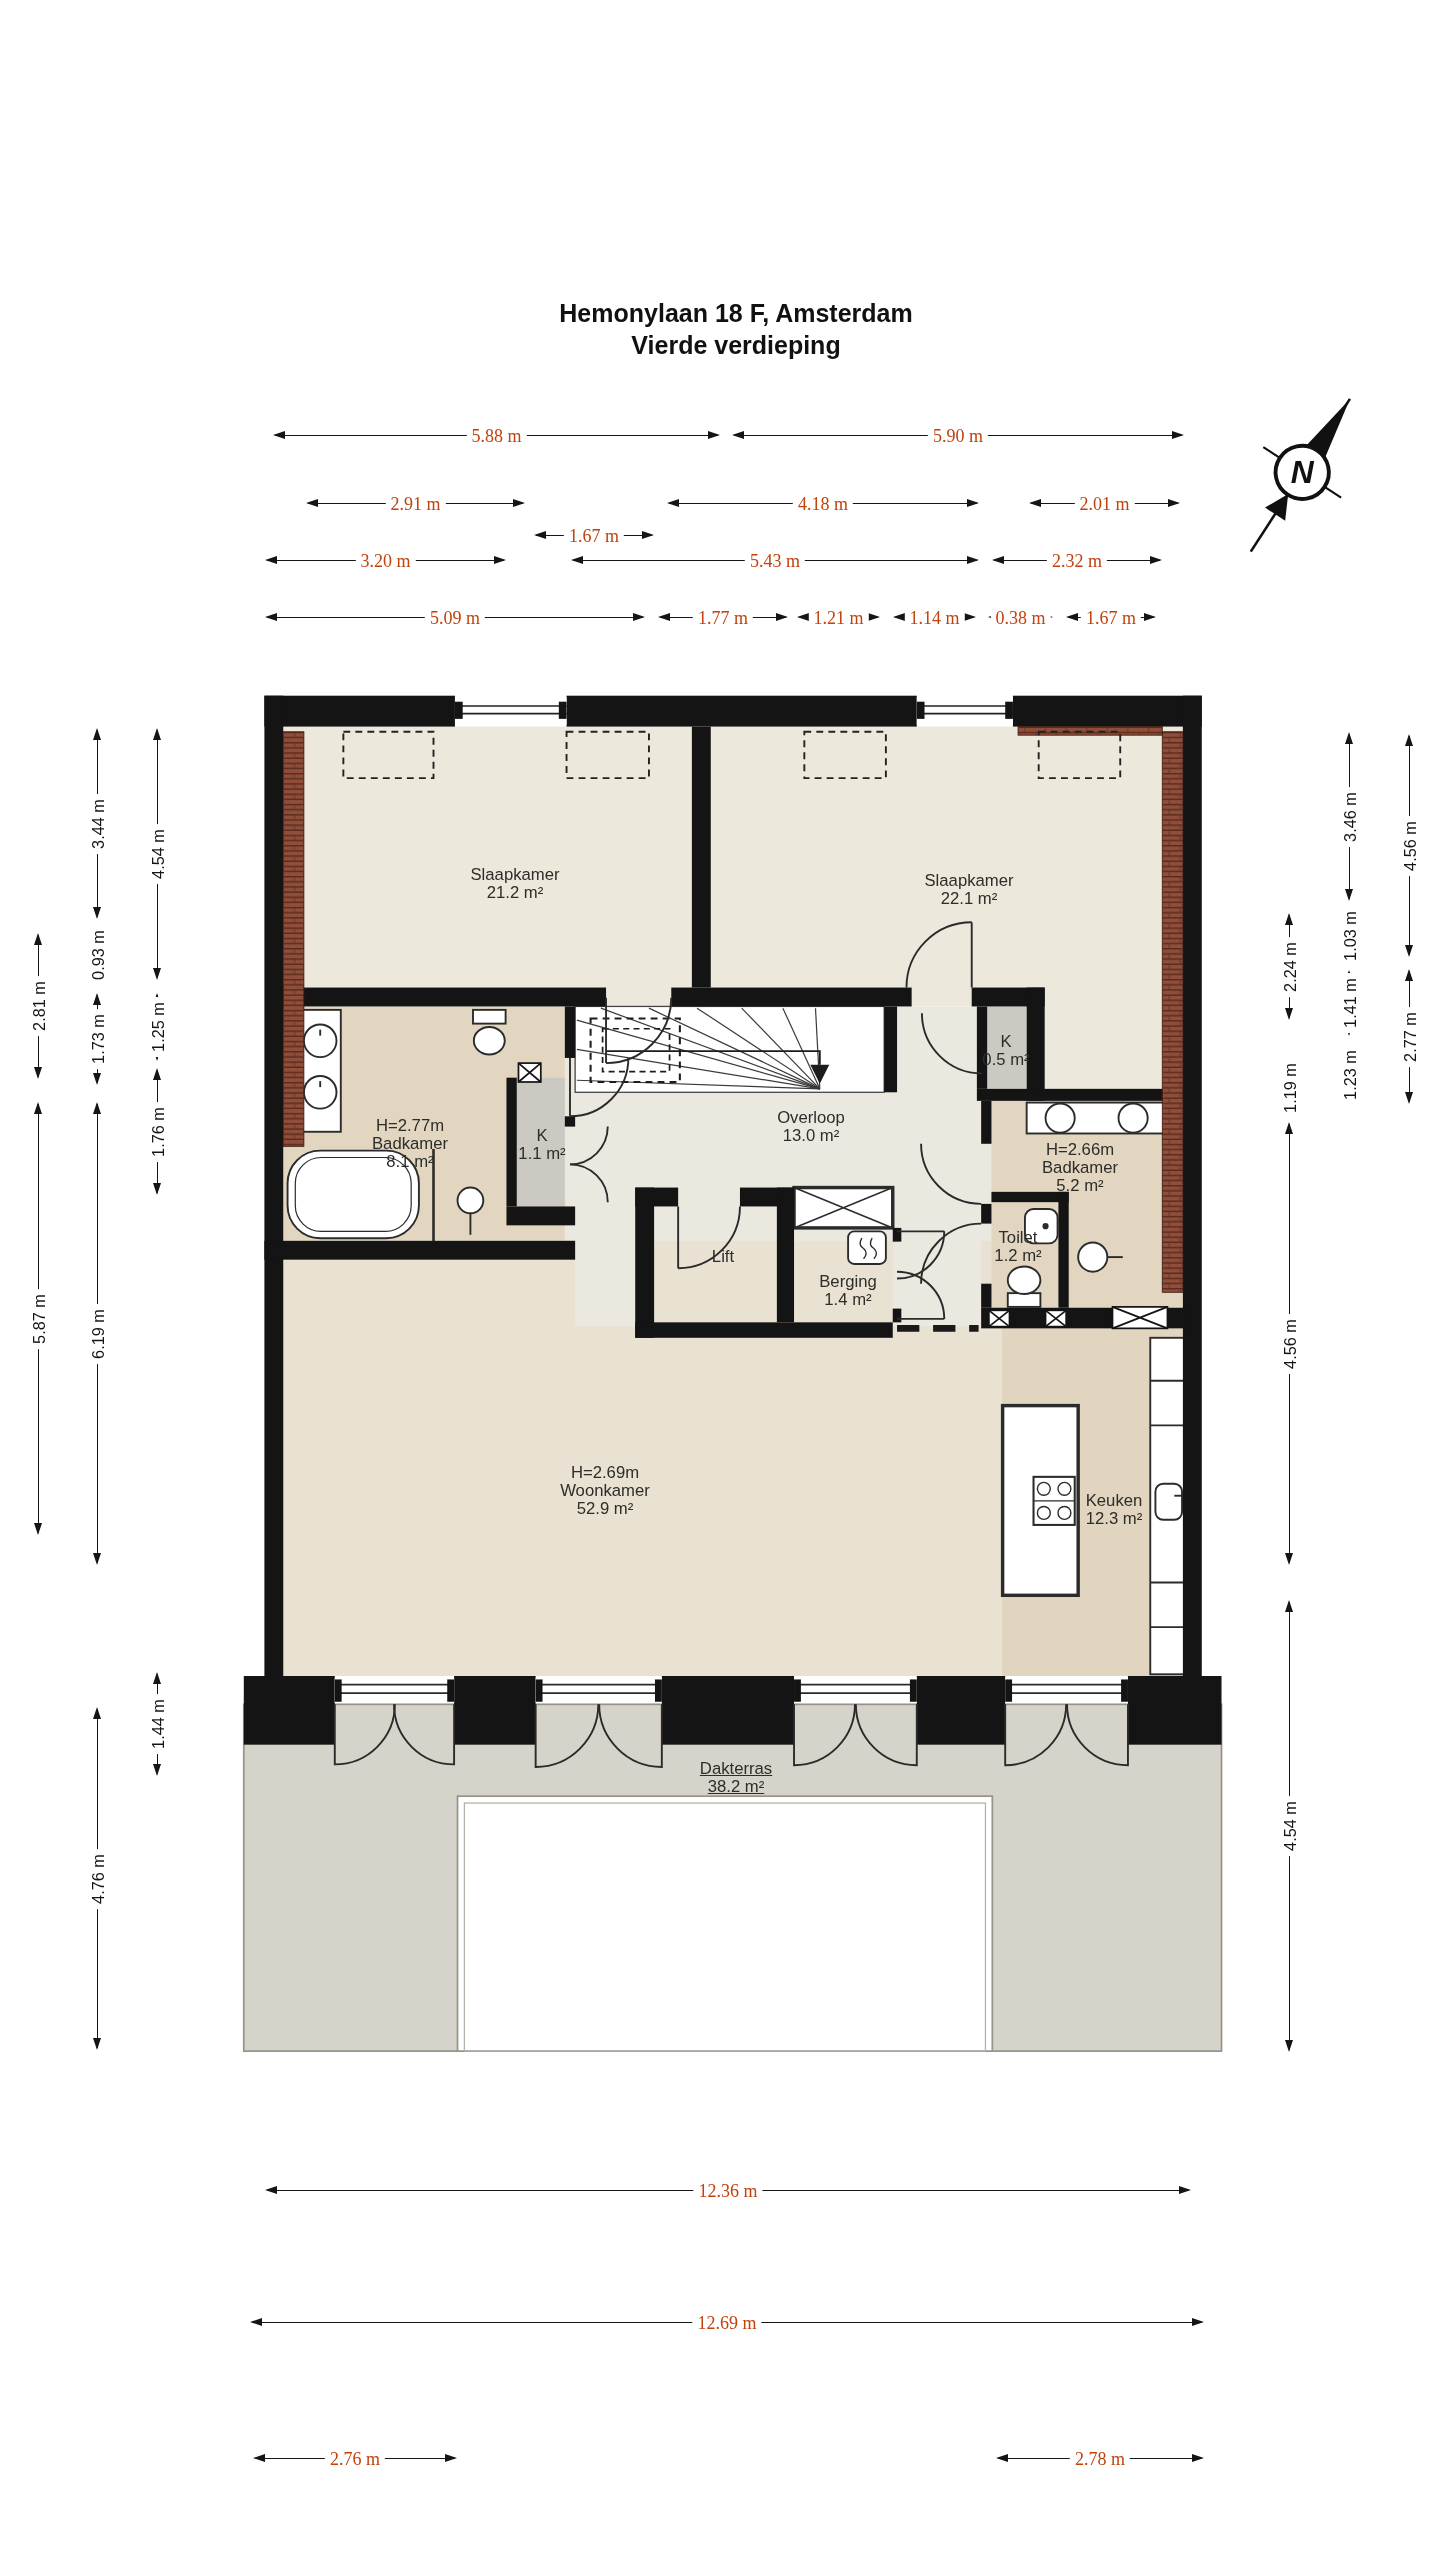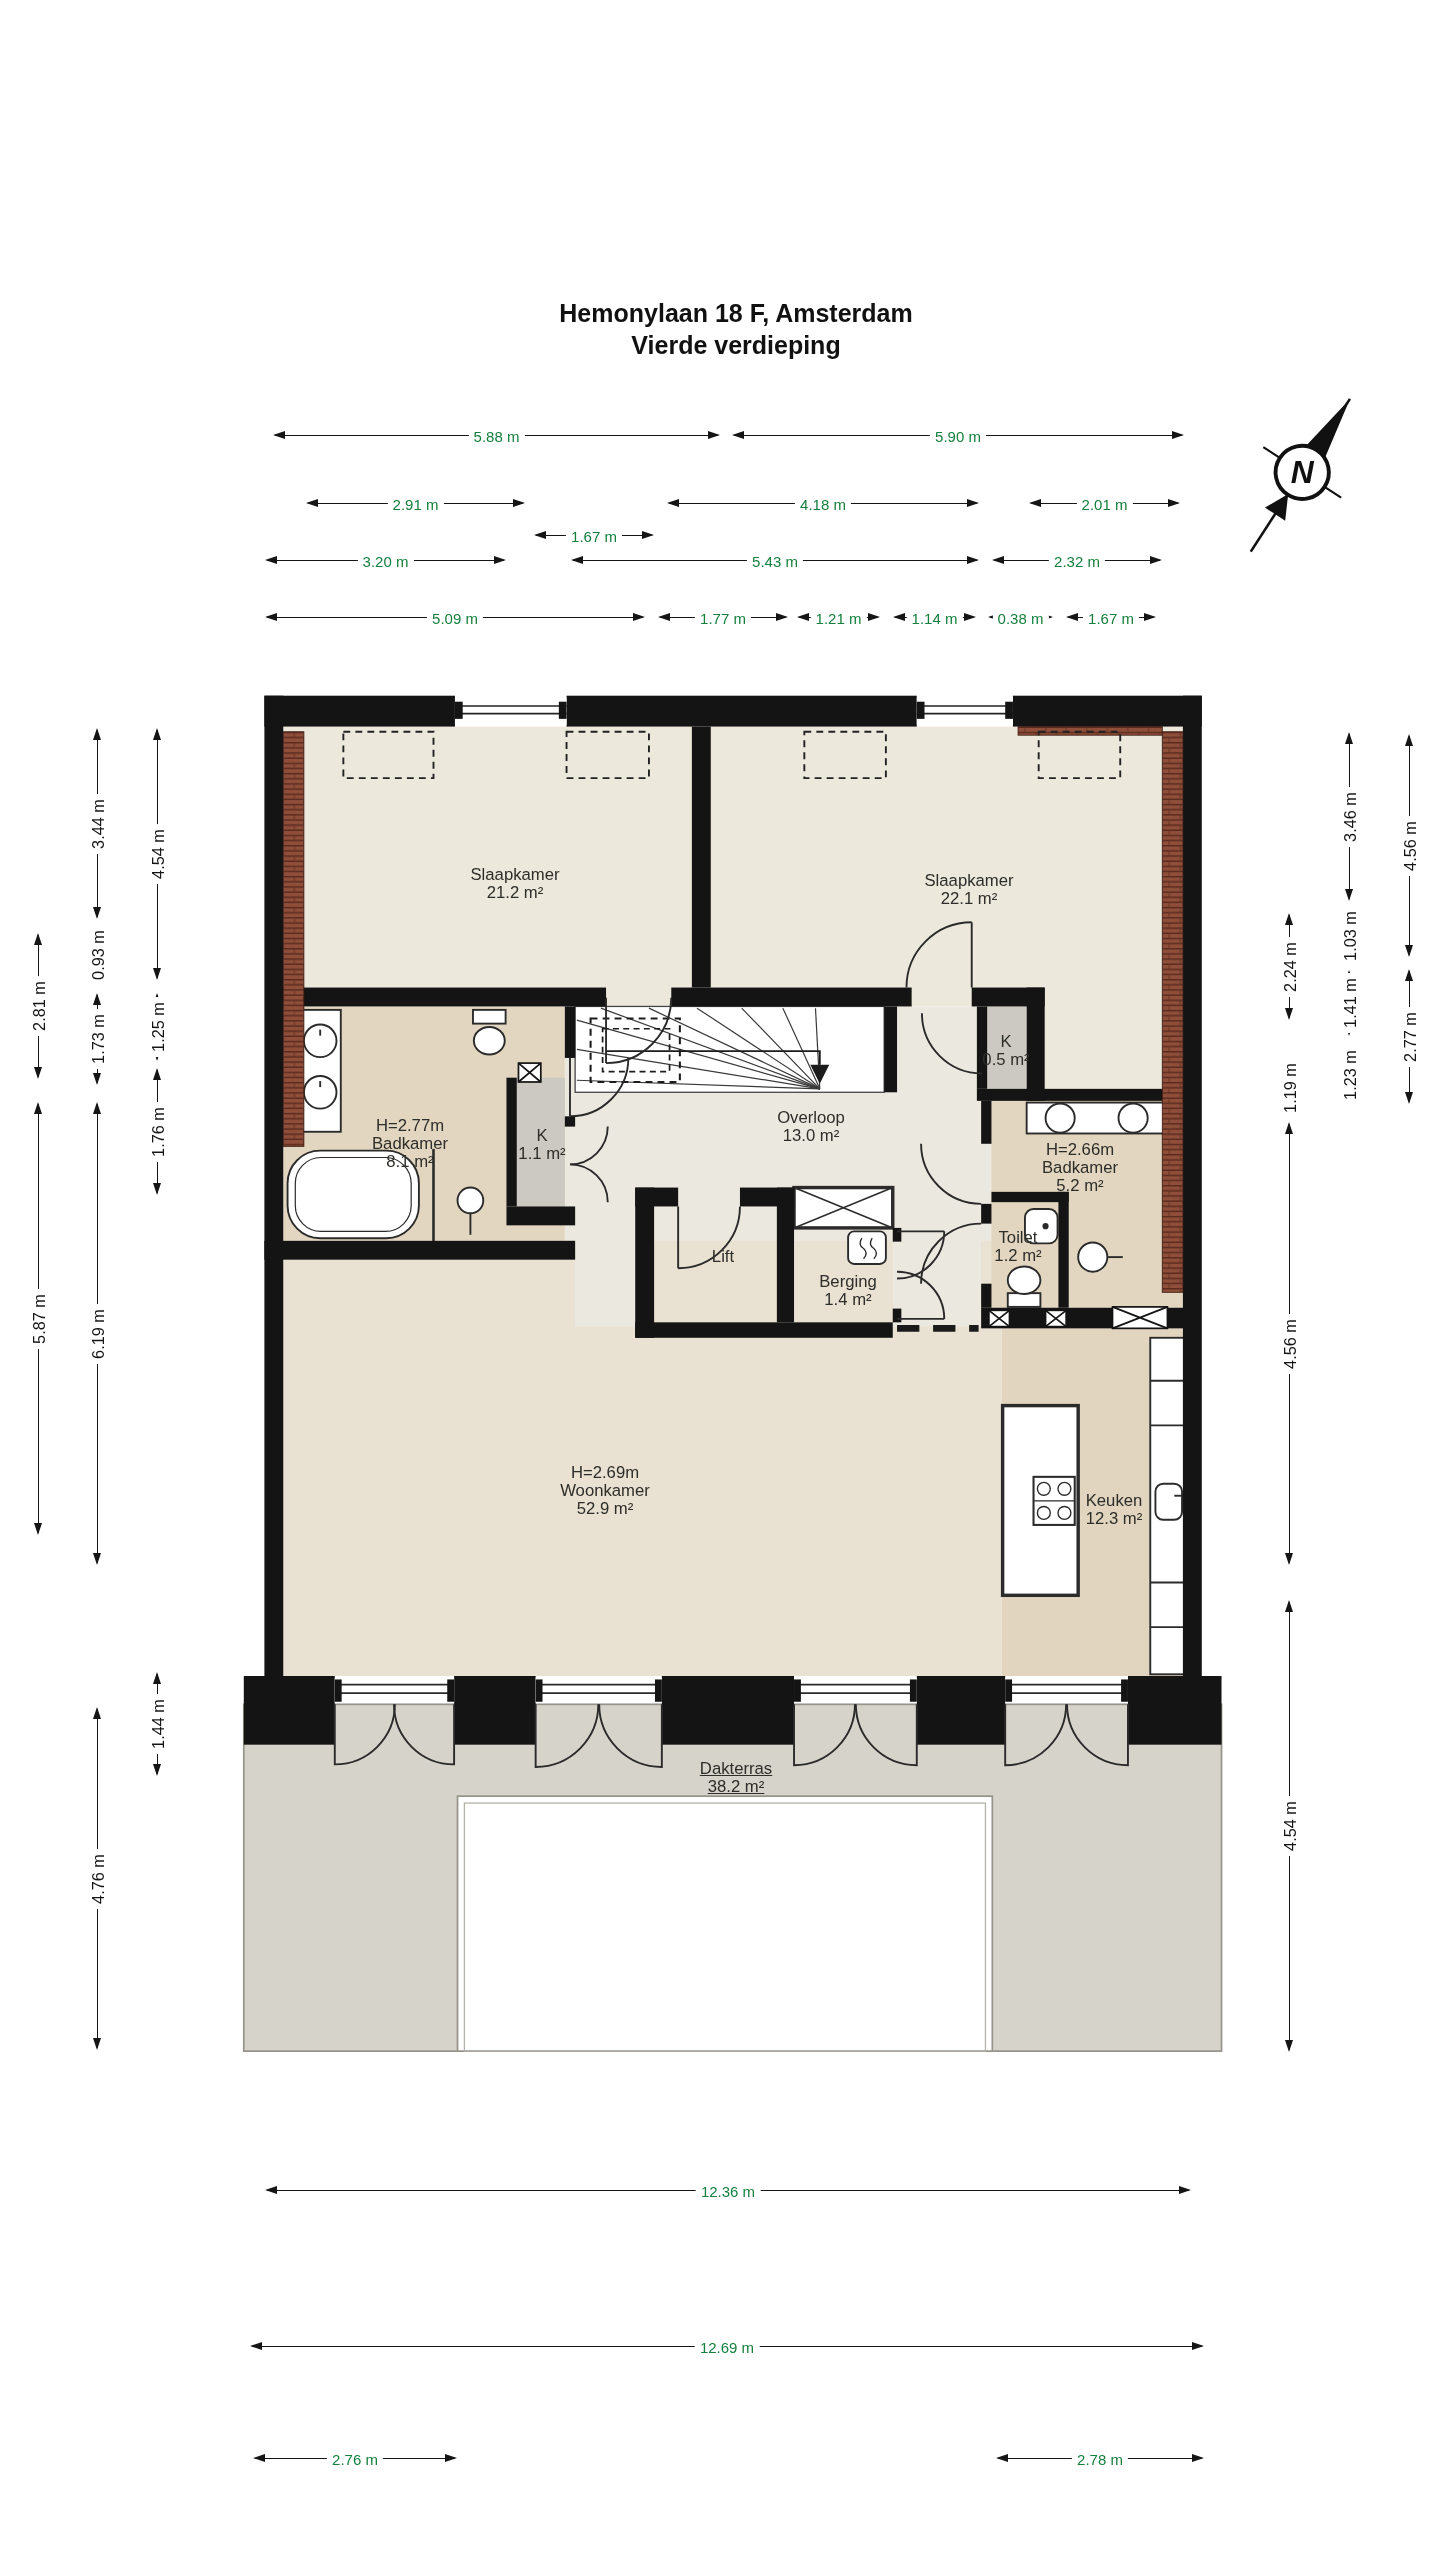--- a/index.html
+++ b/index.html
@@ -13,21 +13,21 @@
   }
   #plan-svg{position:absolute;left:0;top:0;}
   
   .hdim{position:absolute;height:17px;}
   .hdim .ln{position:absolute;left:1.7px;right:1.7px;top:8px;height:1.4px;background:#151515;}
   .hdim .tl,.hdim .tr{position:absolute;top:3.9px;width:0;height:0;border-top:4.3px solid transparent;border-bottom:4.3px solid transparent;}
   .hdim .tl{left:0;border-right:12px solid #151515;}
   .hdim .tr{right:0;border-left:12px solid #151515;}
   .hdim span{
     position:absolute;left:50%;top:50%;transform:translate(-50%,-50%);
-    background:#fff;padding:0 5.2px;font-size:15px;color:#15803d;white-space:nowrap;
+    background:#fff;padding:0 5.2px;font-size:18px;color:#c2410c;white-space:nowrap;font-family:Liberation Serif, serif;
   }
   .vdim{position:absolute;width:17px;}
   .vdim .ln{position:absolute;top:1.7px;bottom:1.7px;left:8px;width:1.4px;background:#151515;}
   .vdim .tt,.vdim .tb{position:absolute;left:3.9px;width:0;height:0;border-left:4.3px solid transparent;border-right:4.3px solid transparent;}
   .vdim .tt{top:0;border-bottom:12px solid #151515;}
   .vdim .tb{bottom:0;border-top:12px solid #151515;}
   .vdim span{
     position:absolute;left:50%;top:50%;transform:translate(-50%,-50%) rotate(-90deg);
     background:#fff;padding:0 5.2px;font-size:16.3px;color:#151515;white-space:nowrap;
   }
@@ -413,21 +413,21 @@
       <i class="tl"></i>
       <i class="tr"></i>
       <span>1.67 m</span>
     </div>
     <div class="hdim" style="left: 265px; top: 2182px; width: 926px;">
       <i class="ln"></i>
       <i class="tl"></i>
       <i class="tr"></i>
       <span>12.36 m</span>
     </div>
-    <div class="hdim" style="left: 250px; top: 2314px; width: 954px; margin-top: 24px;">
+    <div class="hdim" style="left: 250px; top: 2314px; width: 954px;">
       <i class="ln"></i>
       <i class="tl"></i>
       <i class="tr"></i>
       <span>12.69 m</span>
     </div>
     <div class="hdim" style="left: 253px; top: 2450px; width: 204px;">
       <i class="ln"></i>
       <i class="tl"></i>
       <i class="tr"></i>
       <span>2.76 m</span>

